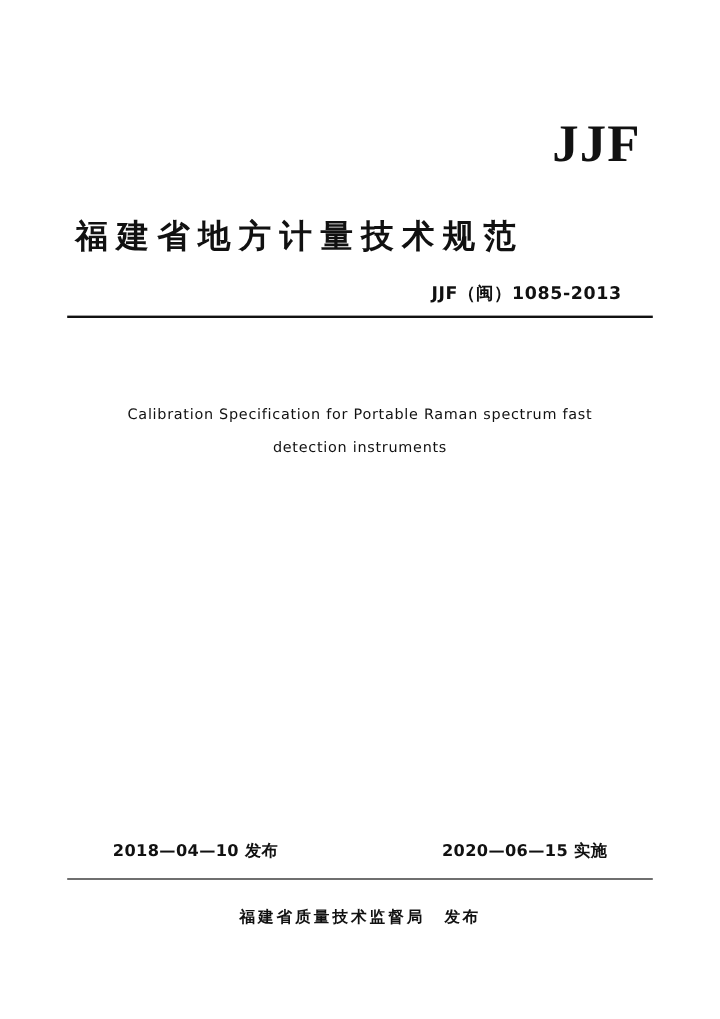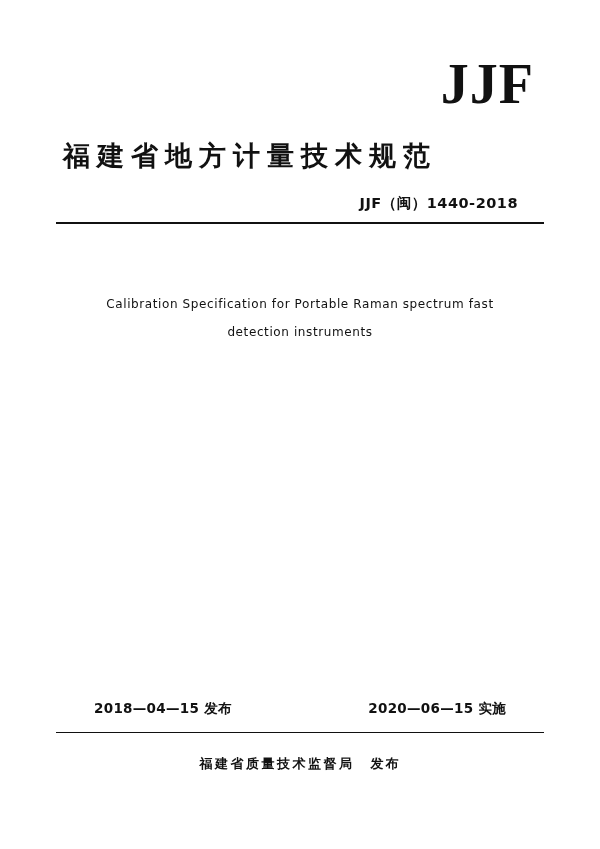--- a/index.html
+++ b/index.html
@@ -23,26 +23,27 @@
   }
 
   
   .header-block {
     padding-top: 58px;
   }
   .jjf-logo {
     text-align: right;
     font-family: "Liberation Serif", serif;
     font-weight: bold;
-    font-size: 56px;
+    font-size: 44px;
     line-height: 0.95;
     letter-spacing: 1px;
     color: #111;
     padding-right: 10px;
     height: 66px;
+    margin-top: 41px;
   }
   .main-title-cn {
     text-align: left;
     font-family: "DejaVu Sans", sans-serif;
     font-weight: bold;
     font-size: 27px;
     letter-spacing: 7px;
     padding-top: 14px;
     padding-left: 7px;
     color: #111;
@@ -123,36 +124,36 @@
 </head>
 <body>
 
 <div class="page">
 
   <div class="header-block">
     <div class="jjf-logo">JJF</div>
 
     <div class="main-title-cn">福建省地方计量技术规范</div>
 
-    <div class="std-number">JJF（闽）1440-2018</div>
+    <div class="std-number">JJF（闽）1085-2013</div>
 
     <hr class="rule-top">
   </div>
 
   <div class="title-section">
 
     <div class="doc-title-en">
       <div>Calibration Specification for Portable Raman spectrum fast</div>
       <div>detection instruments</div>
     </div>
   </div>
 
   <div class="footer-block">
     <div class="dates-row">
-      <div>2018—04—15 发布</div>
+      <div>2018—04—10 发布</div>
       <div>2020—06—15 实施</div>
     </div>
 
     <hr class="rule-bottom">
 
     <div class="issuer">
       <span>福建省质量技术监督局</span><span class="issuer-verb">发布</span>
     </div>
   </div>
 

